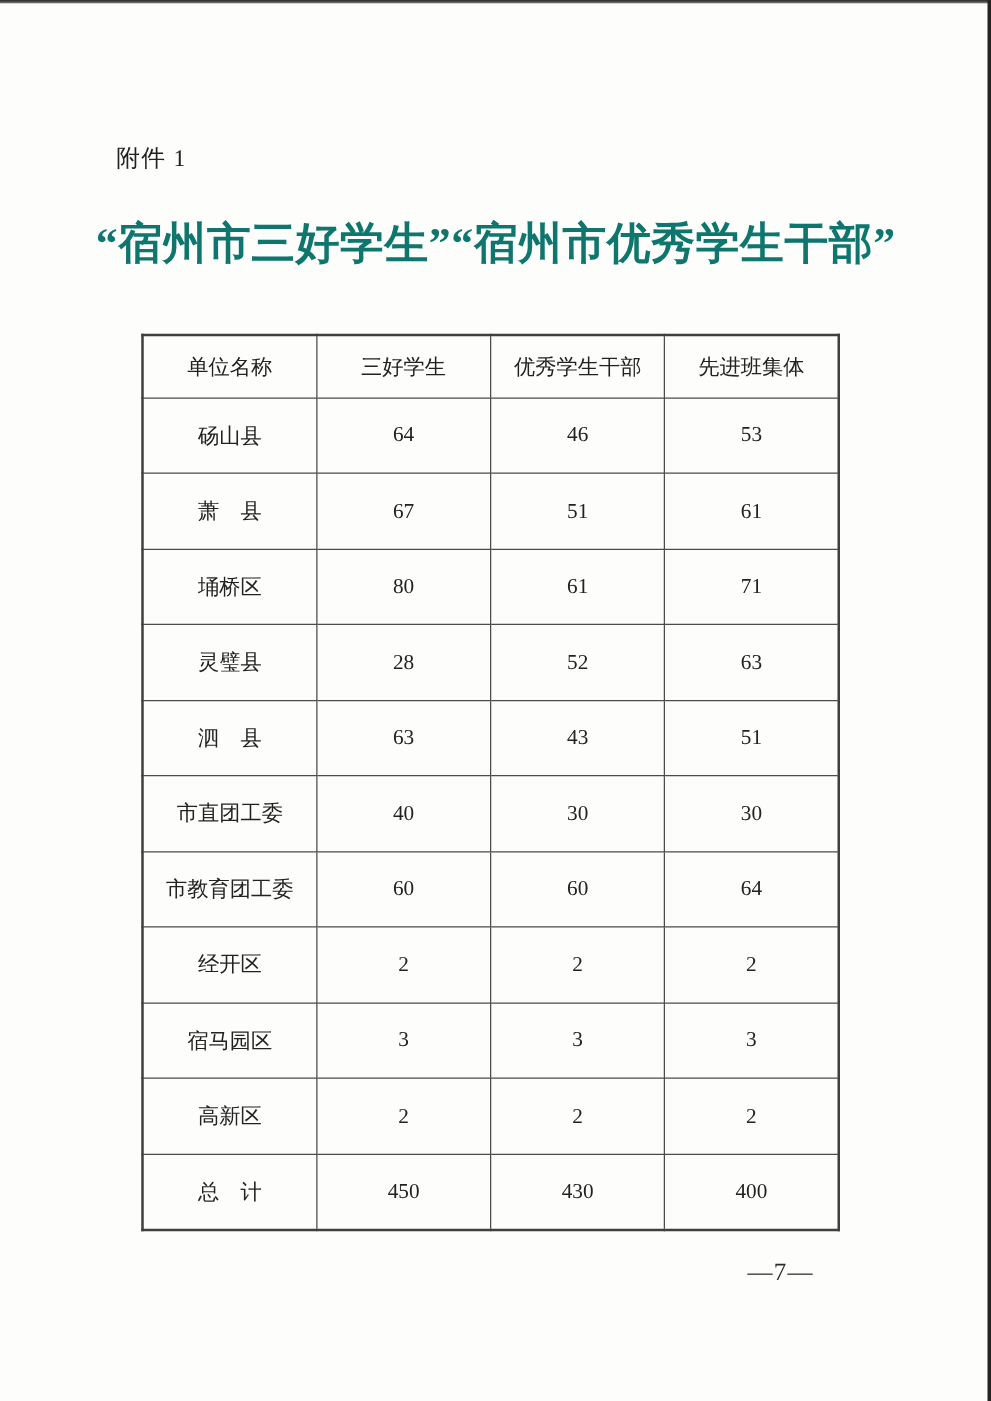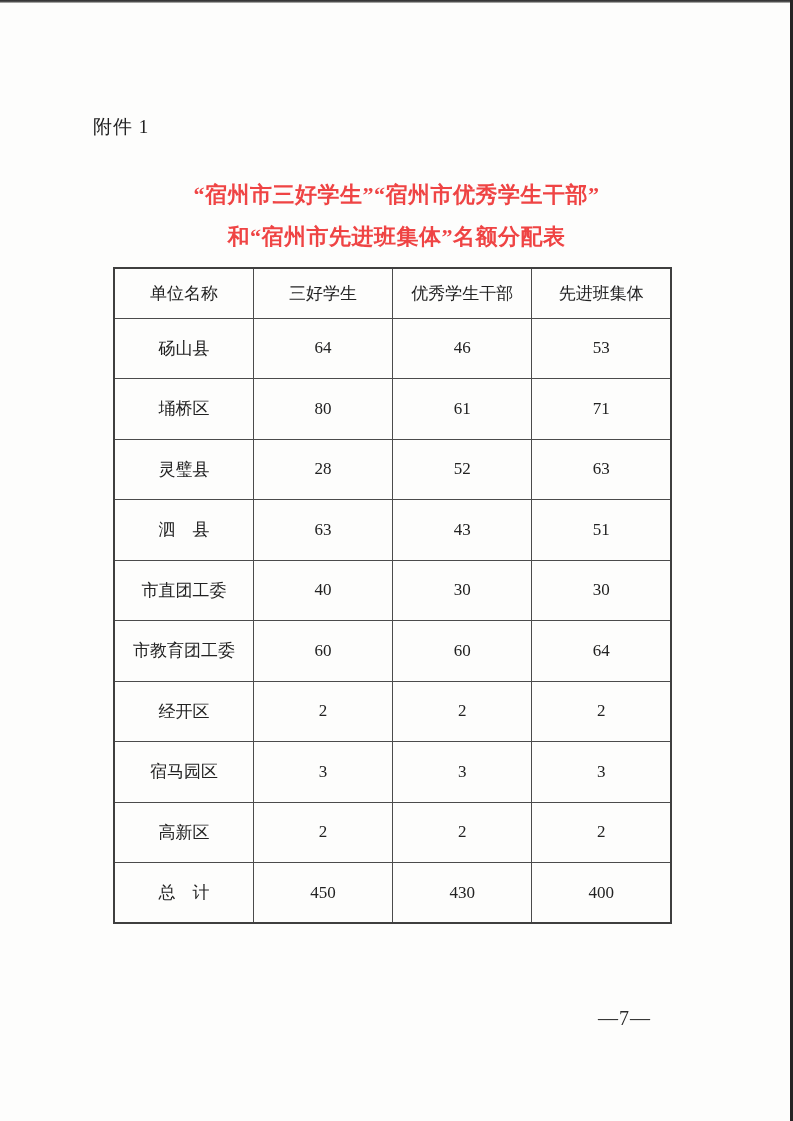--- a/index.html
+++ b/index.html
@@ -36,24 +36,24 @@
     font-size: 19px;
     letter-spacing: 1px;
   }
   .title {
     position: absolute;
     left: 0;
     top: 174px;
     width: 100%;
     text-align: center;
     font-weight: bold;
-    font-size: 22px;
+    font-size: 35px;
     line-height: 42px;
     letter-spacing: 0.5px;
-    color: #ef4444;
+    color: #0f766e;
   }
   table.quota-table {
     position: absolute;
     left: 113px;
     top: 267px;
     width: 559px;
     border-collapse: collapse;
     table-layout: fixed;
     border: 2px solid #3f3f3f;
   }
@@ -84,21 +84,20 @@
 
 <div class="page">
 
   <div class="scan-edge-top"></div>
   <div class="scan-edge-right"></div>
 
   <div class="attachment">附件 1</div>
 
   <div class="title">
     <div>“宿州市三好学生”“宿州市优秀学生干部”</div>
-    <div>和“宿州市先进班集体”名额分配表</div>
   </div>
 
   <table class="quota-table">
     <colgroup>
         <col>
         <col>
         <col>
         <col>
       </colgroup>
     <thead>
@@ -108,20 +107,26 @@
         <th>优秀学生干部</th>
         <th>先进班集体</th>
       </tr>
     </thead>
     <tbody>
       <tr>
         <td>砀山县</td>
         <td>64</td>
         <td>46</td>
         <td>53</td>
+      </tr>
+      <tr>
+        <td>萧　县</td>
+        <td>67</td>
+        <td>51</td>
+        <td>61</td>
       </tr>
       <tr>
         <td>埇桥区</td>
         <td>80</td>
         <td>61</td>
         <td>71</td>
       </tr>
       <tr>
         <td>灵璧县</td>
         <td>28</td>

